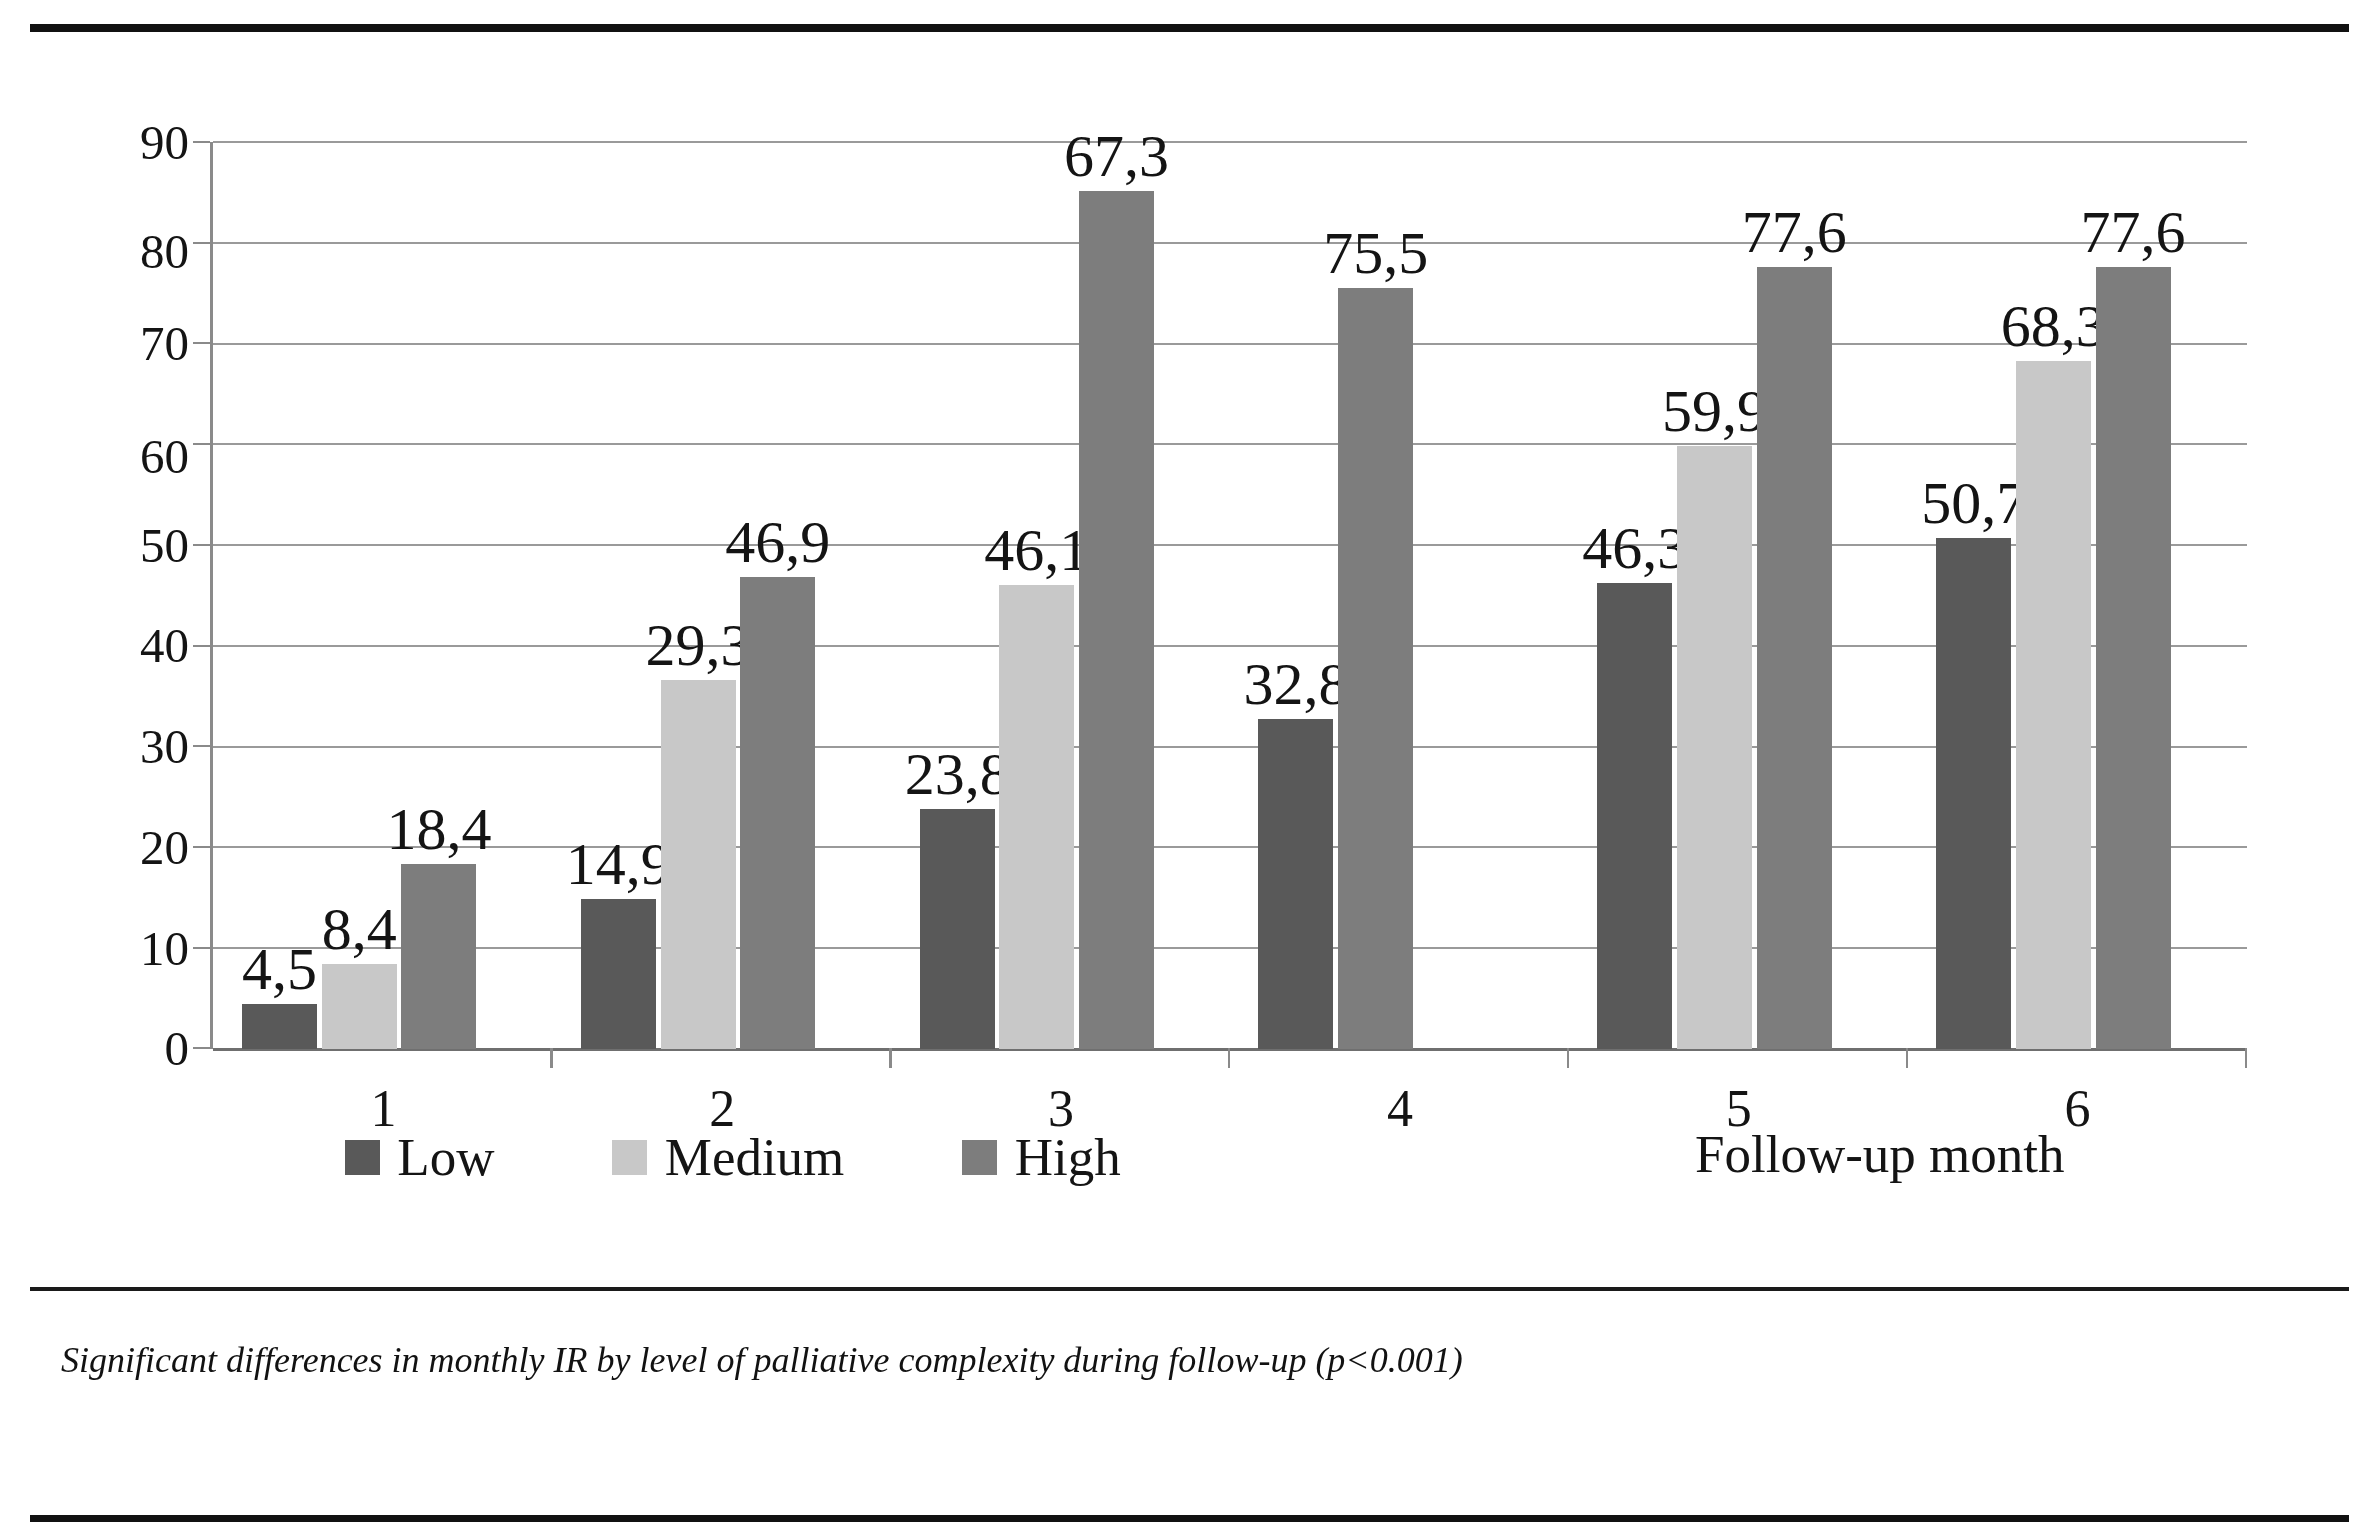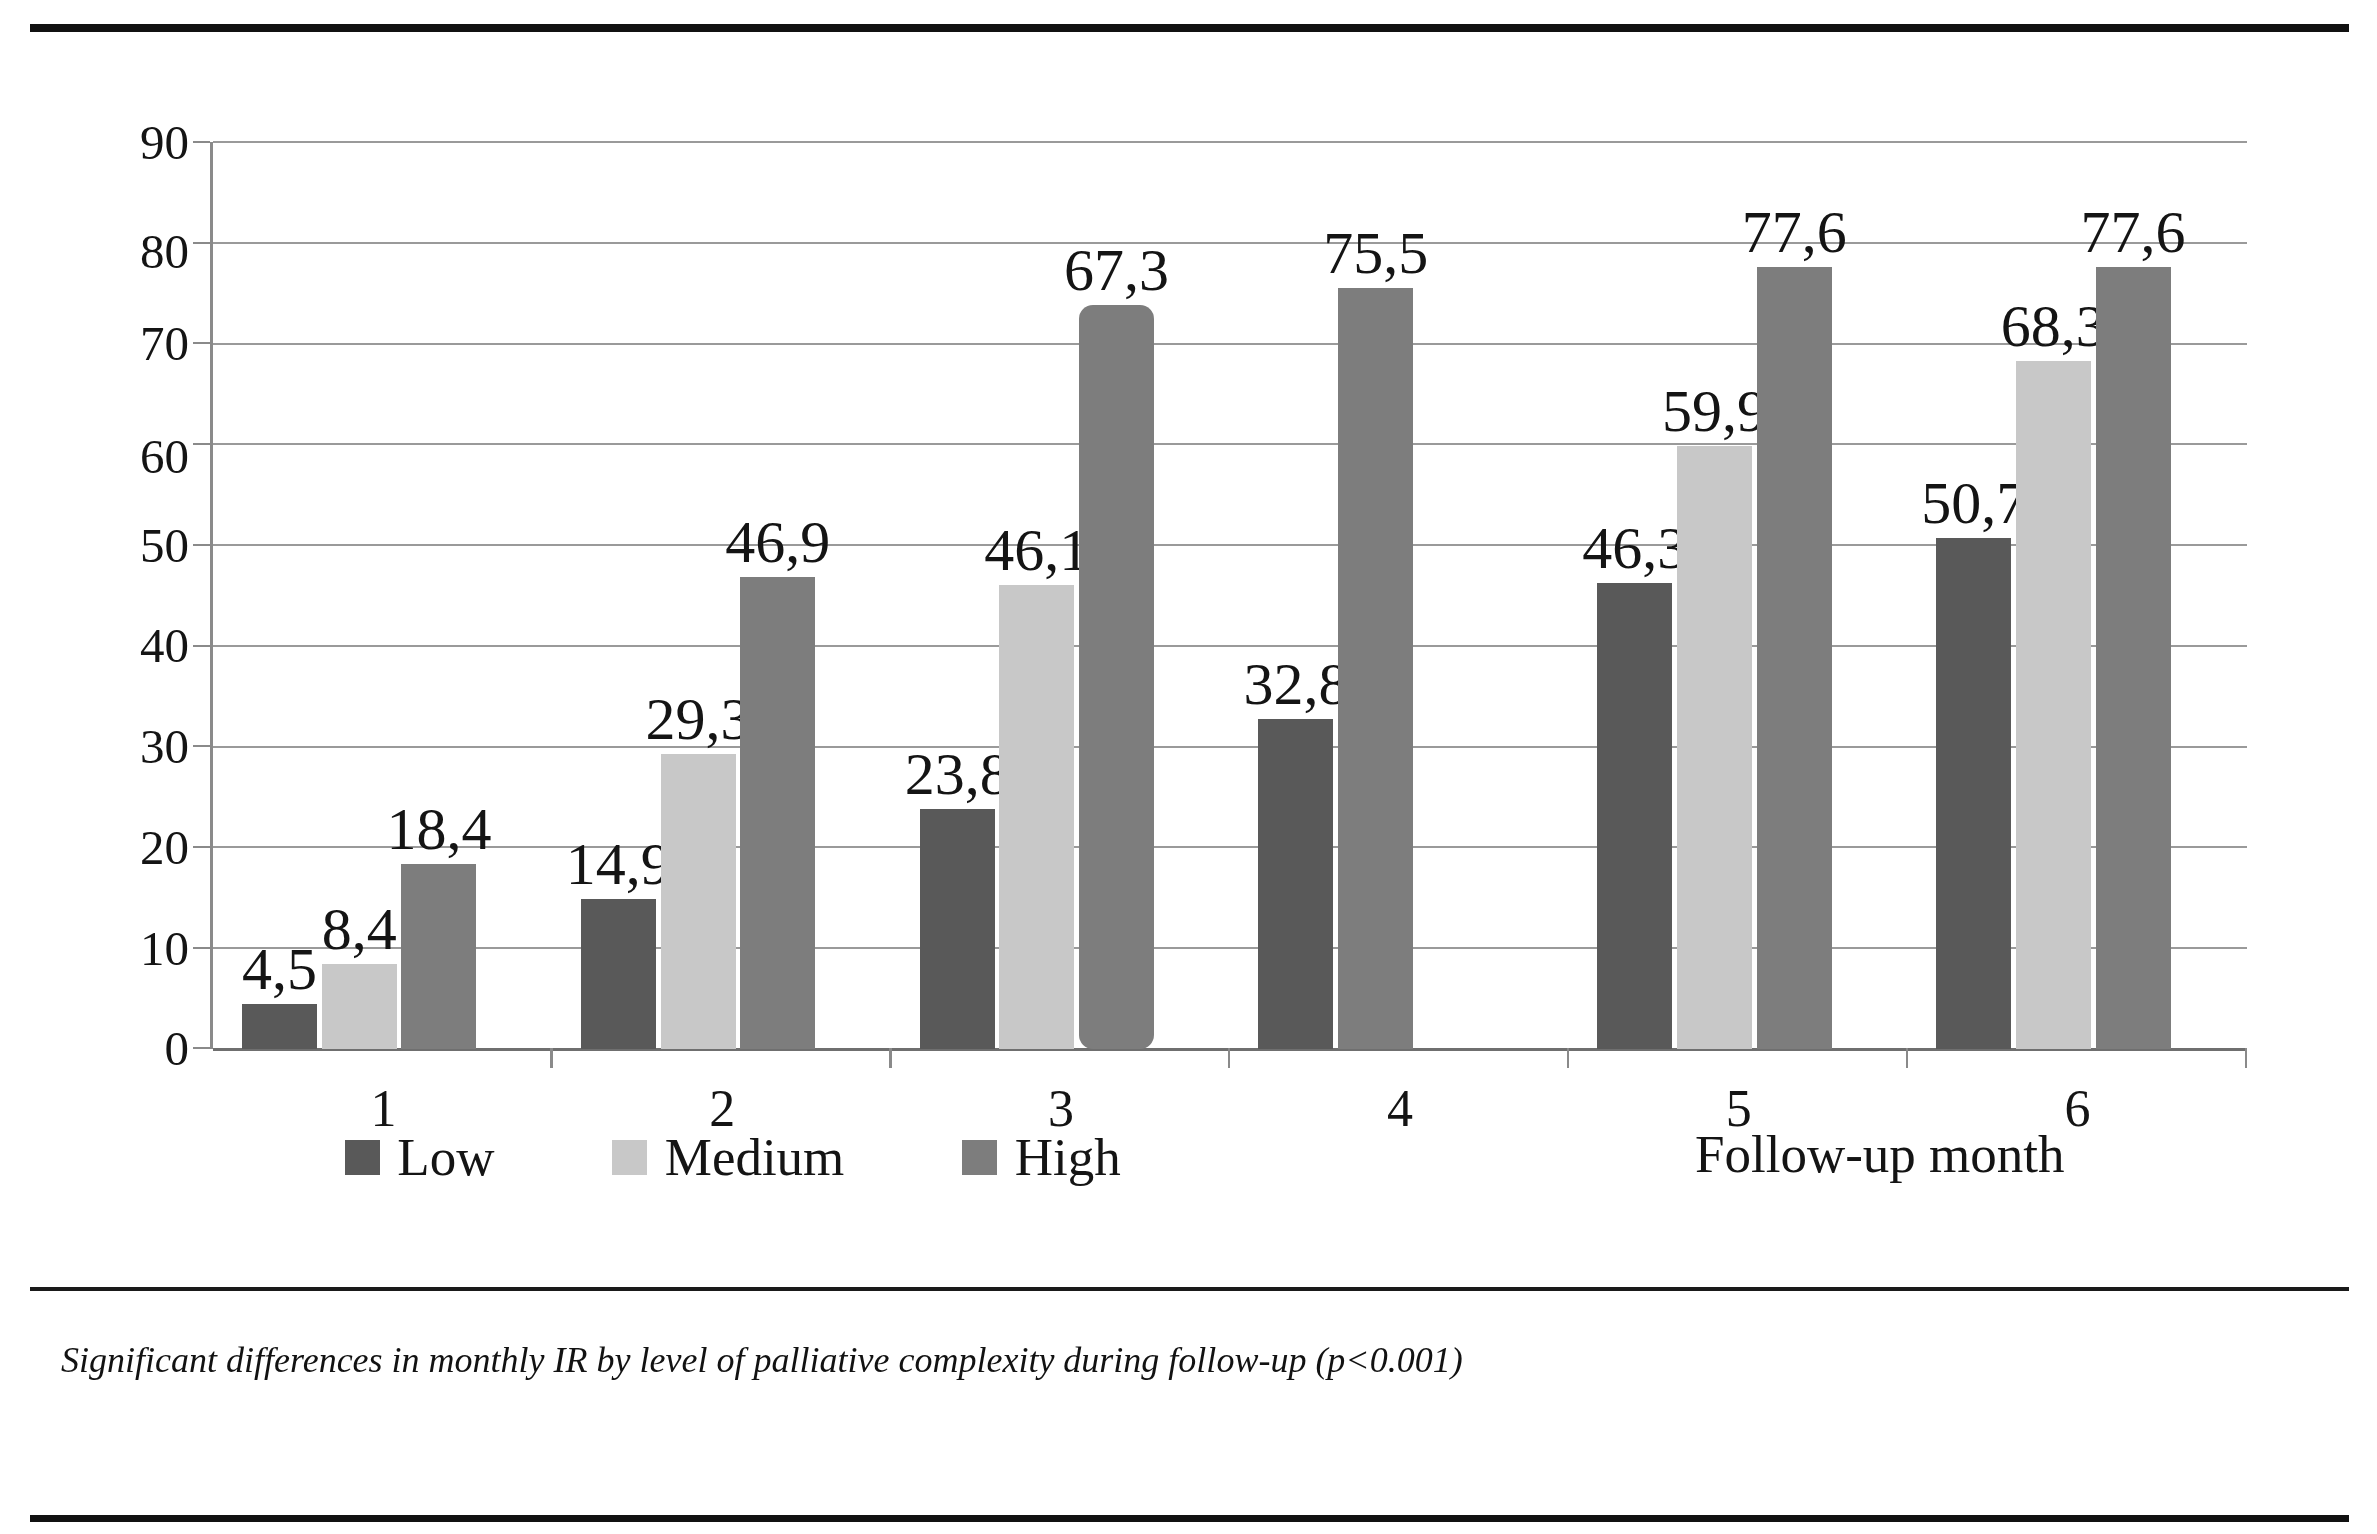--- a/index.html
+++ b/index.html
@@ -276,37 +276,37 @@
             <div class="bar high" style="height: 185px;">
               <div class="val">18,4</div>
             </div>
           </div>
         </div>
         <div class="group">
           <div class="bars">
             <div class="bar low" style="height: 150px;">
               <div class="val">14,9</div>
             </div>
-            <div class="bar med" style="height: 295px;">
+            <div class="bar med" style="height: 369px;">
               <div class="val">29,3</div>
             </div>
             <div class="bar high" style="height: 472px;">
               <div class="val">46,9</div>
             </div>
           </div>
         </div>
         <div class="group">
           <div class="bars">
             <div class="bar low" style="height: 240px;">
               <div class="val">23,8</div>
             </div>
             <div class="bar med" style="height: 464px;">
               <div class="val">46,1</div>
             </div>
-            <div class="bar high" style="height: 744px; border-radius: 14px;">
+            <div class="bar high" style="height: 858px;">
               <div class="val">67,3</div>
             </div>
           </div>
         </div>
         <div class="group">
           <div class="bars">
             <div class="bar low" style="height: 330px;">
               <div class="val">32,8</div>
             </div>
             <div class="bar high" style="height: 761px;">

